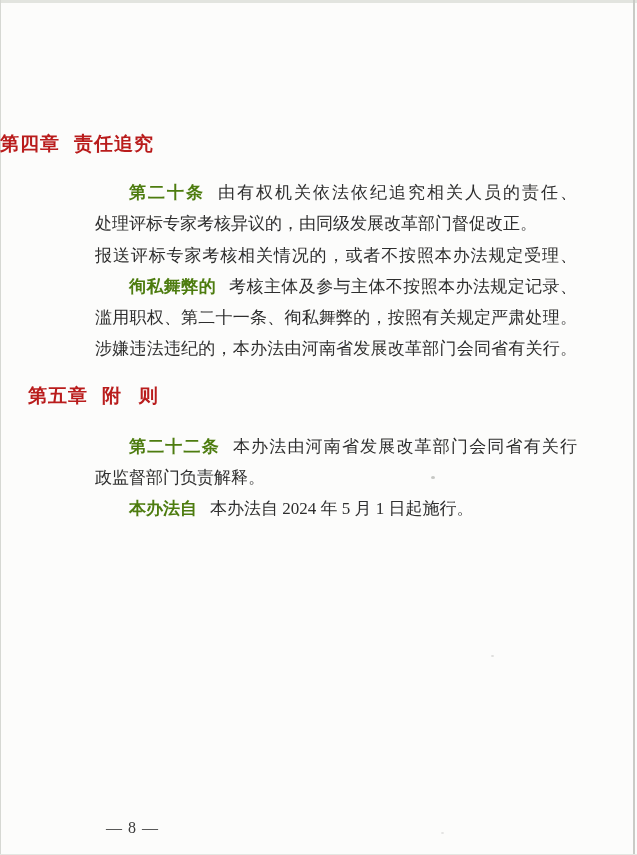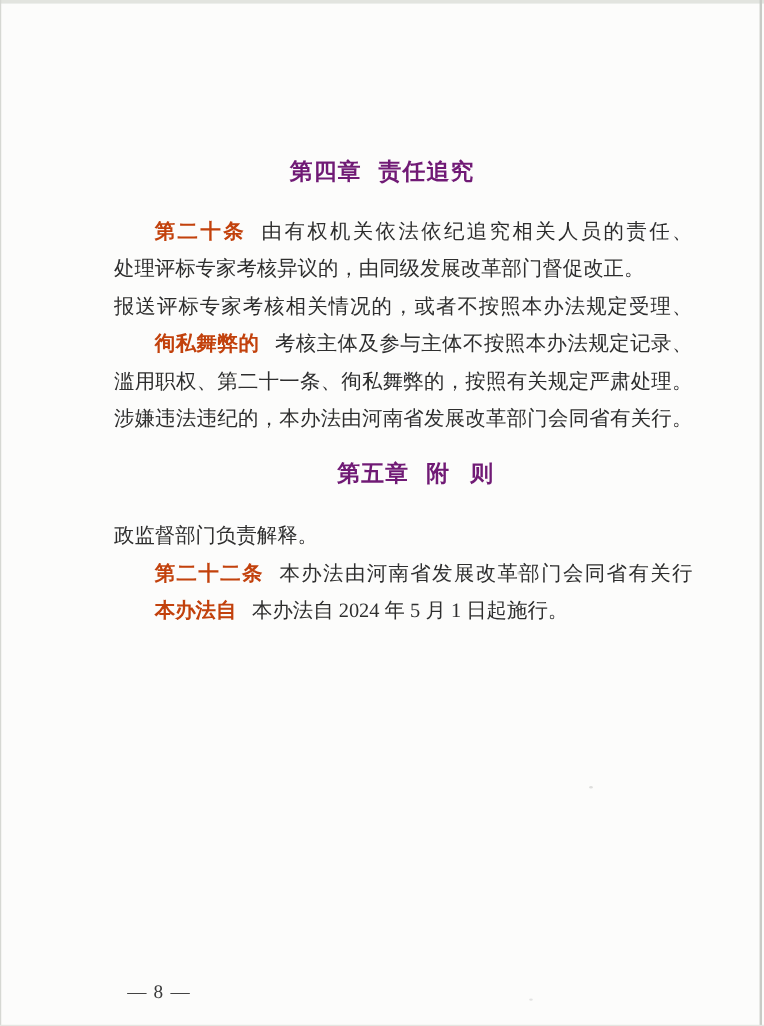--- a/index.html
+++ b/index.html
@@ -13,40 +13,40 @@
     margin:0 auto;
   }
   .edge{position:absolute;}
   .edge-top{top:0;left:0;right:0;height:3px;background:var(--edge-top,#e2e4df);}
   .edge-left{top:0;left:0;bottom:0;width:1px;background:var(--edge-left,#d6d8d3);}
   .edge-right{top:0;right:2px;bottom:0;width:2px;background:var(--edge-right,#c9cbc6);}
   .edge-bottom{left:0;right:0;bottom:0;height:1px;background:var(--edge-bottom,#e4e6e1);}
 
   .heading{
     position:absolute;left:0;width:100%;
-    text-align:center;font-weight:bold;
+    font-weight:bold;
     font-size:19px;line-height:26px;letter-spacing:1px;
-    color:#701a75;
+    color:#b91c1c;
   }
   .h-ch4{top:131px;}
   .h-ch5{top:383px;padding-left:28px;}
   .title-gap{margin-left:14px;}
   .inner-word-gap{word-spacing:11px;}
 
   .block{
     position:absolute;left:95px;width:482px;
     font-size:17px;line-height:31.3px;
     color:#2e2e2e;
   }
   .block-1{top:177px;}
   .block-2{top:431px;line-height:31px;}
   .line{text-align:left;}
   .justify{text-align:justify;text-align-last:justify;}
   .indent{text-indent:34px;}
-  .bold{font-weight:bold;color:#c2410c;}
+  .bold{font-weight:bold;color:#4d7c0f;}
   .gap{margin-left:13px;}
 
   .footer{
     position:absolute;top:819px;left:106px;
     font-size:16px;letter-spacing:1px;color:#3a3a3a;
   }
 
   .speck{position:absolute;border-radius:50%;background:rgba(110,112,108,.38);}
   .speck-1{left:431px;top:476px;width:4px;height:3px;}
   .speck-2{left:491px;top:655px;width:3px;height:2px;opacity:.55;}
@@ -69,22 +69,22 @@
     <div class="line">处理评标专家考核异议的，由同级发展改革部门督促改正。</div>
     <div class="line justify">报送评标专家考核相关情况的，或者不按照本办法规定受理、</div>
     <div class="line justify indent"><span class="bold">徇私舞弊的</span><span class="gap">考核主体及参与主体不按照本办法规定记录、</span></div>
     <div class="line justify">滥用职权、第二十一条、徇私舞弊的，按照有关规定严肃处理。</div>
     <div class="line justify">涉嫌违法违纪的，本办法由河南省发展改革部门会同省有关行。</div>
   </div>
 
   <div class="heading h-ch5"><span>第五章</span><span class="title-gap inner-word-gap">附 则</span></div>
 
   <div class="block block-2">
+    <div class="line justify indent"><span class="bold">第二十二条</span><span class="gap">本办法由河南省发展改革部门会同省有关行</span></div>
     <div class="line">政监督部门负责解释。</div>
-    <div class="line justify indent"><span class="bold">第二十二条</span><span class="gap">本办法由河南省发展改革部门会同省有关行</span></div>
     <div class="line indent"><span class="bold">本办法自</span><span class="gap">本办法自 2024 年 5 月 1 日起施行。</span></div>
   </div>
 
   <div class="footer">— 8 —</div>
 
   <div class="speck speck-1"></div>
   <div class="speck speck-2"></div>
   <div class="speck speck-3"></div>
 
 </div>

